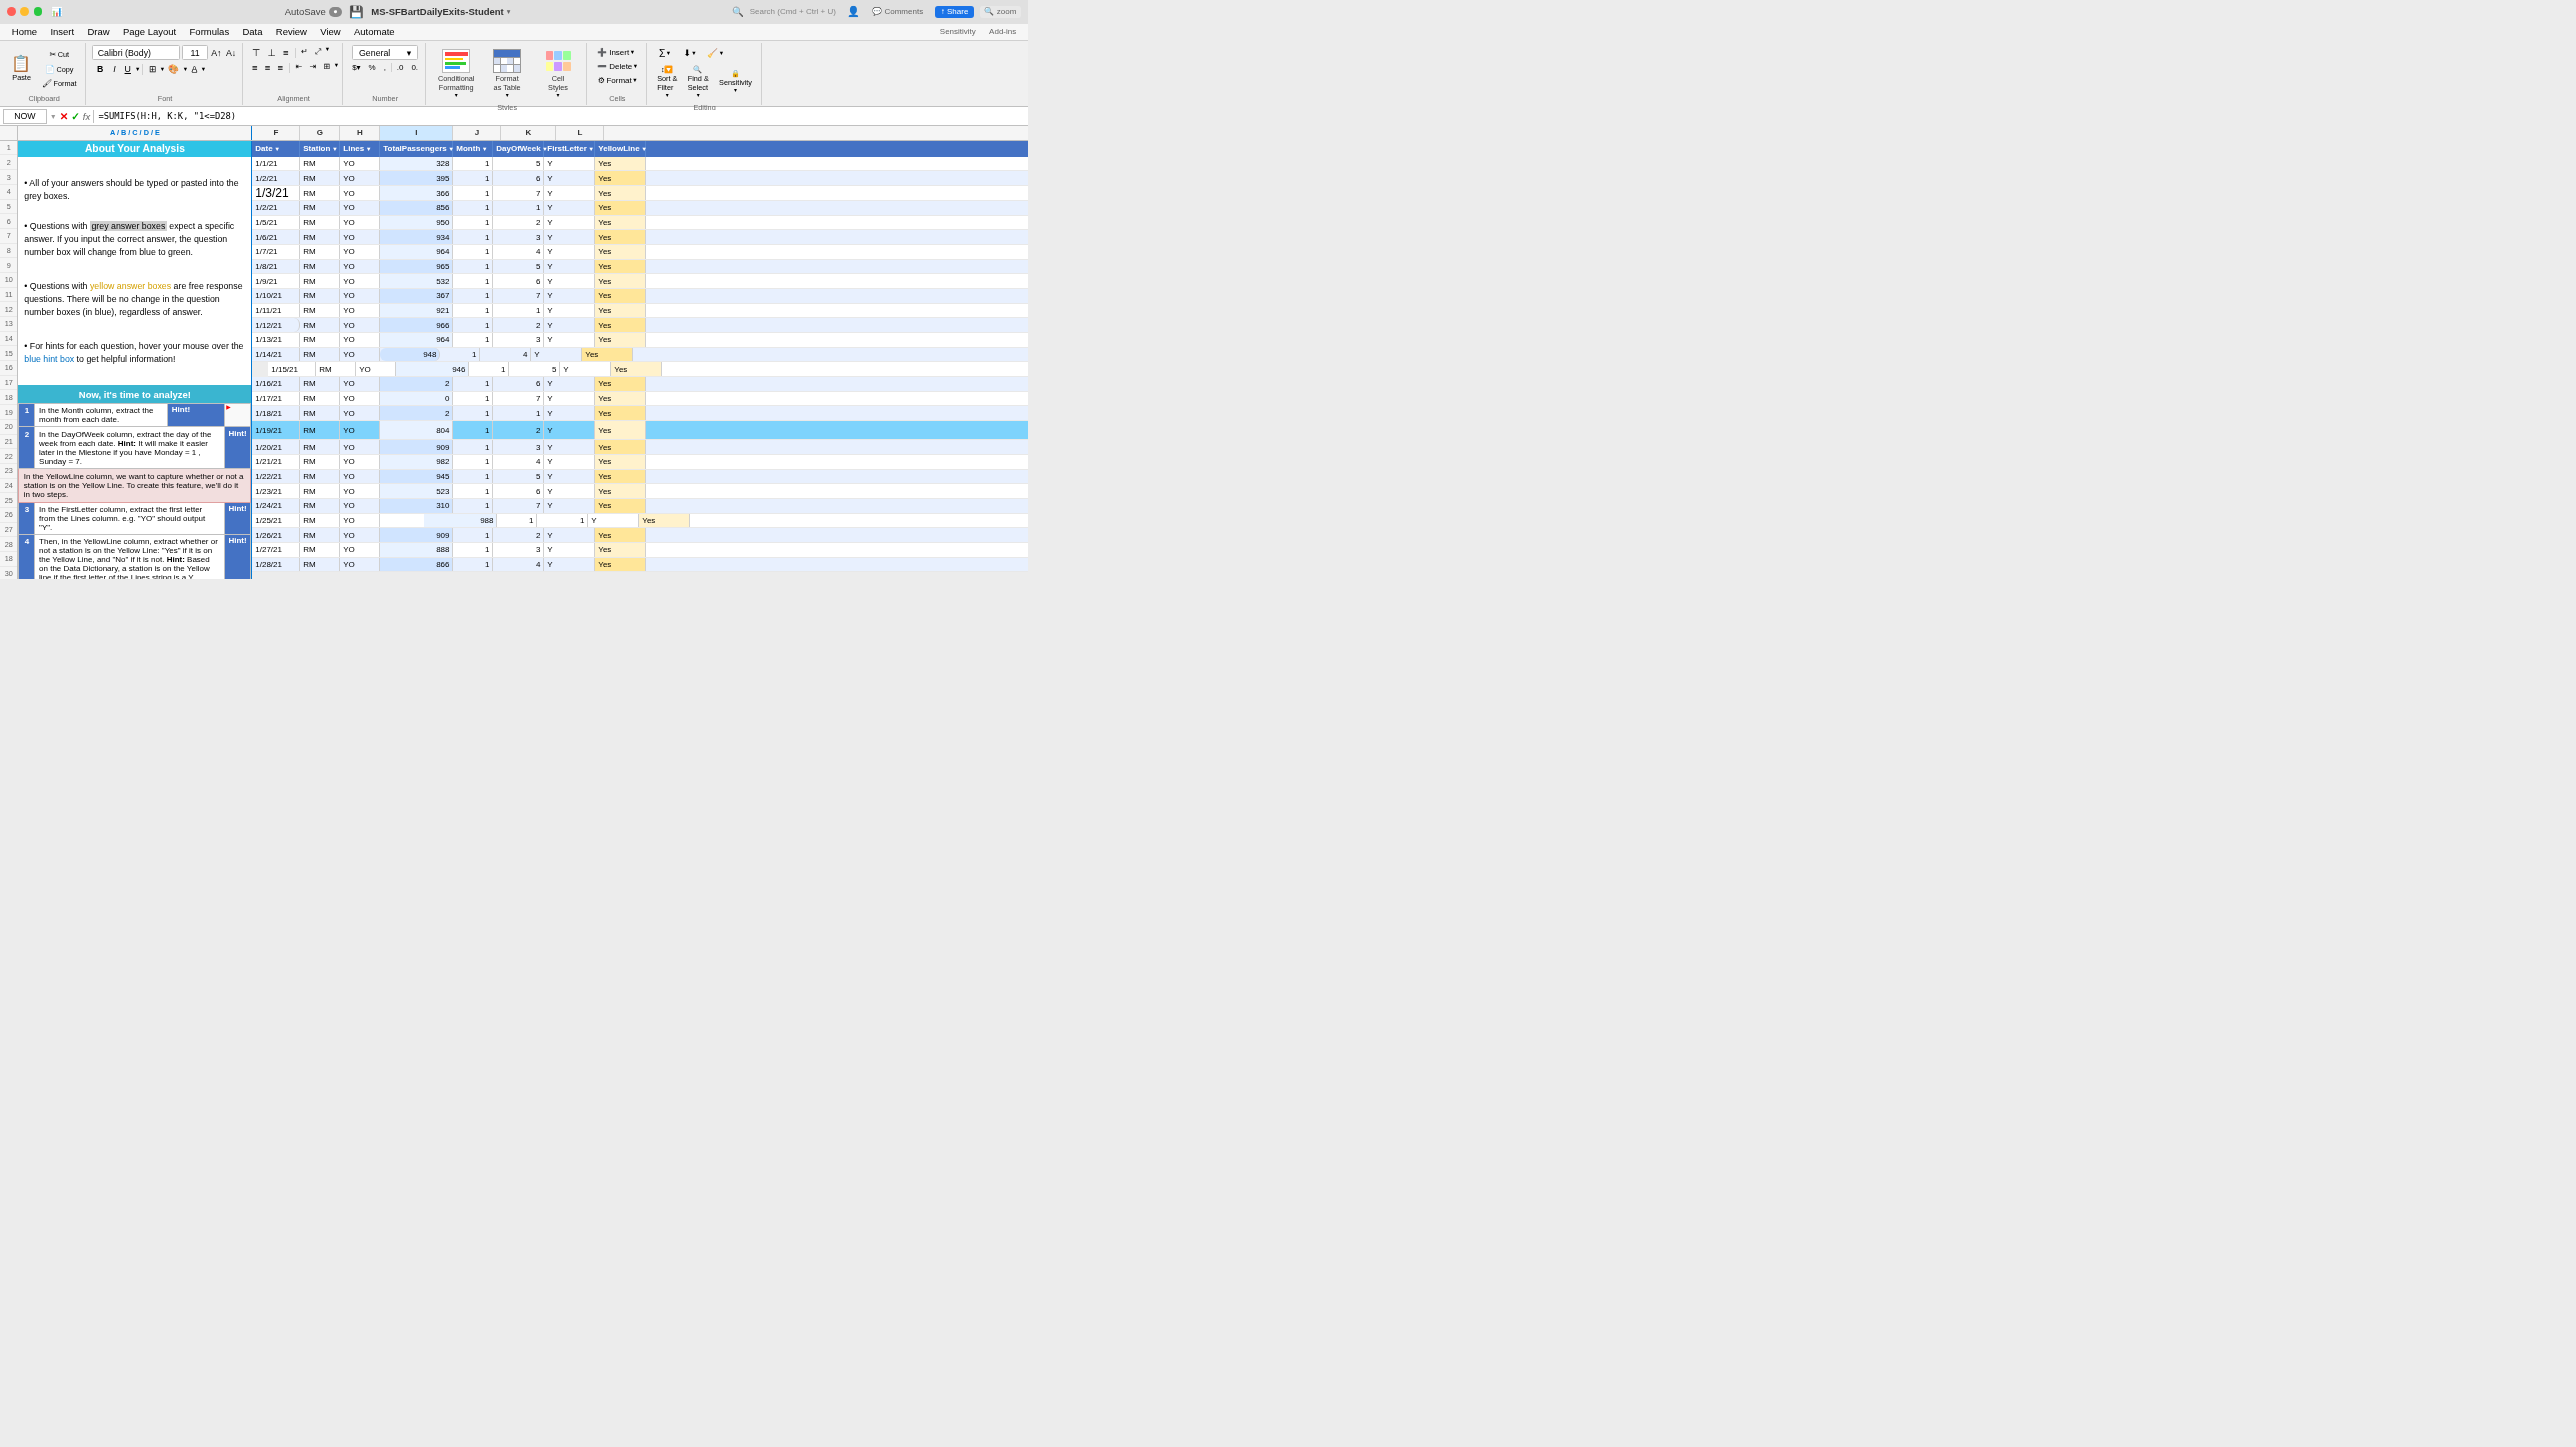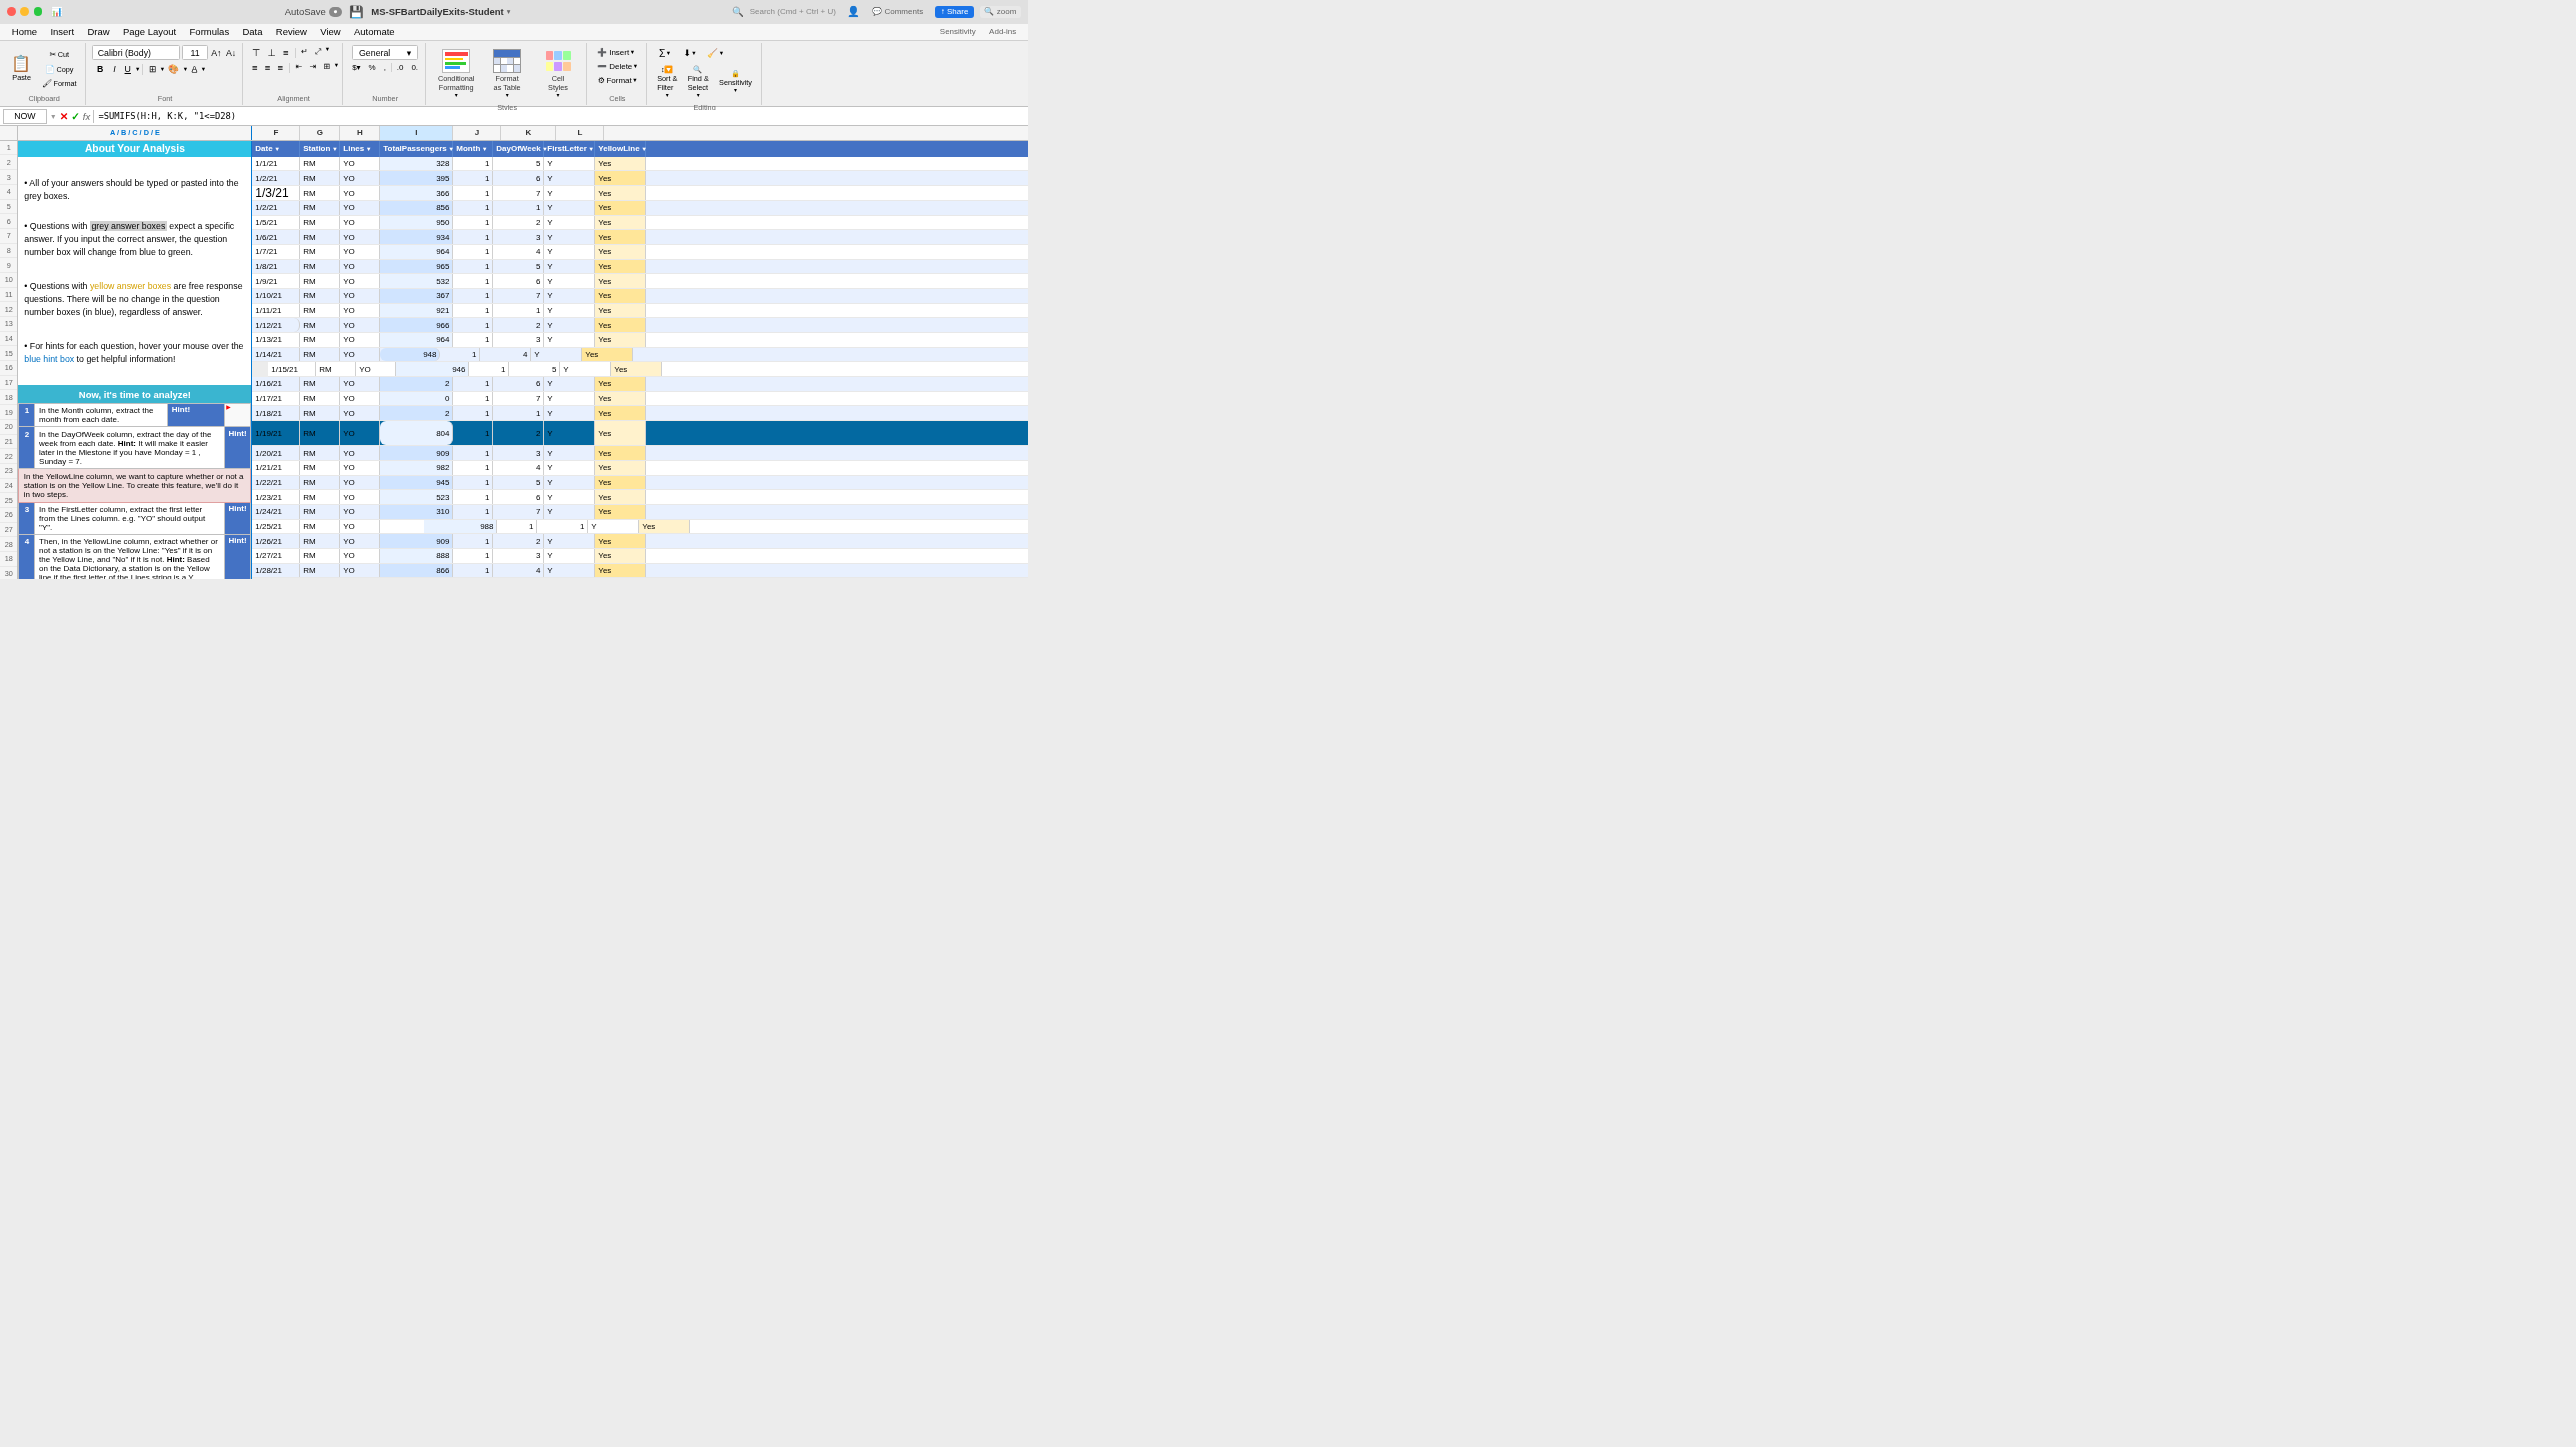--- a/index.html
+++ b/index.html
@@ -681,25 +681,25 @@
               <div style="display: flex; height: 14.7px; border-bottom: 0.7px solid rgb(232, 232, 232); background: rgb(232, 240, 254);">
                 <div style="width: 48px; padding: 0px 2.9px; display: flex; align-items: center; border-right: 0.7px solid rgb(208, 208, 208); font-size: 8px; flex-shrink: 0; overflow: hidden; white-space: nowrap;">1/18/21</div>
                 <div style="width: 40px; padding: 0px 2.9px; display: flex; align-items: center; border-right: 0.7px solid rgb(208, 208, 208); font-size: 8px; flex-shrink: 0; overflow: hidden; white-space: nowrap;">RM</div>
                 <div style="width: 40px; padding: 0px 2.9px; display: flex; align-items: center; border-right: 0.7px solid rgb(208, 208, 208); font-size: 8px; flex-shrink: 0; overflow: hidden; white-space: nowrap;">YO</div>
                 <div style="width: 73px; padding: 0px 2.9px; display: flex; align-items: center; border-right: 0.7px solid rgb(208, 208, 208); font-size: 8px; flex-shrink: 0; overflow: hidden; white-space: nowrap; justify-content: flex-end; background: rgb(208, 228, 255);">2</div>
                 <div style="width: 40px; padding: 0px 2.9px; display: flex; align-items: center; border-right: 0.7px solid rgb(208, 208, 208); font-size: 8px; flex-shrink: 0; overflow: hidden; white-space: nowrap; justify-content: flex-end;">1</div>
                 <div style="width: 51px; padding: 0px 2.9px; display: flex; align-items: center; border-right: 0.7px solid rgb(208, 208, 208); font-size: 8px; flex-shrink: 0; overflow: hidden; white-space: nowrap; justify-content: flex-end;">1</div>
                 <div style="width: 51px; padding: 0px 2.9px; display: flex; align-items: center; border-right: 0.7px solid rgb(208, 208, 208); font-size: 8px; flex-shrink: 0; overflow: hidden; white-space: nowrap;">Y</div>
                 <div style="width: 51px; padding: 0px 2.9px; display: flex; align-items: center; border-right: 0.7px solid rgb(208, 208, 208); font-size: 8px; flex-shrink: 0; overflow: hidden; white-space: nowrap; background: rgb(255, 230, 153);">Yes</div>
               </div>
-              <div style="display: flex; height: 25px; border-bottom: 0.7px solid rgb(232, 232, 232); background: #0369a1;">
+              <div style="display: flex; height: 19px; border-bottom: 0.7px solid rgb(232, 232, 232); background: #7dd3fc;">
                 <div style="width: 48px; padding: 0px 2.9px; display: flex; align-items: center; border-right: 0.7px solid rgb(208, 208, 208); font-size: 8px; flex-shrink: 0; overflow: hidden; white-space: nowrap;">1/19/21</div>
                 <div style="width: 40px; padding: 0px 2.9px; display: flex; align-items: center; border-right: 0.7px solid rgb(208, 208, 208); font-size: 8px; flex-shrink: 0; overflow: hidden; white-space: nowrap;">RM</div>
                 <div style="width: 40px; padding: 0px 2.9px; display: flex; align-items: center; border-right: 0.7px solid rgb(208, 208, 208); font-size: 8px; flex-shrink: 0; overflow: hidden; white-space: nowrap;">YO</div>
-                <div style="width: 73px; padding: 0px 2.9px; display: flex; align-items: center; border-right: 0.7px solid rgb(208, 208, 208); font-size: 8px; flex-shrink: 0; overflow: hidden; white-space: nowrap; justify-content: flex-end; background: rgb(232, 242, 255); border-radius: 6px;">804</div>
+                <div style="width: 73px; padding: 0px 2.9px; display: flex; align-items: center; border-right: 0.7px solid rgb(208, 208, 208); font-size: 8px; flex-shrink: 0; overflow: hidden; white-space: nowrap; justify-content: flex-end; background: rgb(232, 242, 255);">804</div>
                 <div style="width: 40px; padding: 0px 2.9px; display: flex; align-items: center; border-right: 0.7px solid rgb(208, 208, 208); font-size: 8px; flex-shrink: 0; overflow: hidden; white-space: nowrap; justify-content: flex-end;">1</div>
                 <div style="width: 51px; padding: 0px 2.9px; display: flex; align-items: center; border-right: 0.7px solid rgb(208, 208, 208); font-size: 8px; flex-shrink: 0; overflow: hidden; white-space: nowrap; justify-content: flex-end;">2</div>
                 <div style="width: 51px; padding: 0px 2.9px; display: flex; align-items: center; border-right: 0.7px solid rgb(208, 208, 208); font-size: 8px; flex-shrink: 0; overflow: hidden; white-space: nowrap;">Y</div>
                 <div style="width: 51px; padding: 0px 2.9px; display: flex; align-items: center; border-right: 0.7px solid rgb(208, 208, 208); font-size: 8px; flex-shrink: 0; overflow: hidden; white-space: nowrap; background: rgb(255, 242, 204);">Yes</div>
               </div>
               <div style="display: flex; height: 14.7px; border-bottom: 0.7px solid rgb(232, 232, 232); background: rgb(232, 240, 254);">
                 <div style="width: 48px; padding: 0px 2.9px; display: flex; align-items: center; border-right: 0.7px solid rgb(208, 208, 208); font-size: 8px; flex-shrink: 0; overflow: hidden; white-space: nowrap;">1/20/21</div>
                 <div style="width: 40px; padding: 0px 2.9px; display: flex; align-items: center; border-right: 0.7px solid rgb(208, 208, 208); font-size: 8px; flex-shrink: 0; overflow: hidden; white-space: nowrap;">RM</div>
                 <div style="width: 40px; padding: 0px 2.9px; display: flex; align-items: center; border-right: 0.7px solid rgb(208, 208, 208); font-size: 8px; flex-shrink: 0; overflow: hidden; white-space: nowrap;">YO</div>
                 <div style="width: 73px; padding: 0px 2.9px; display: flex; align-items: center; border-right: 0.7px solid rgb(208, 208, 208); font-size: 8px; flex-shrink: 0; overflow: hidden; white-space: nowrap; justify-content: flex-end; background: rgb(208, 228, 255);">909</div>

